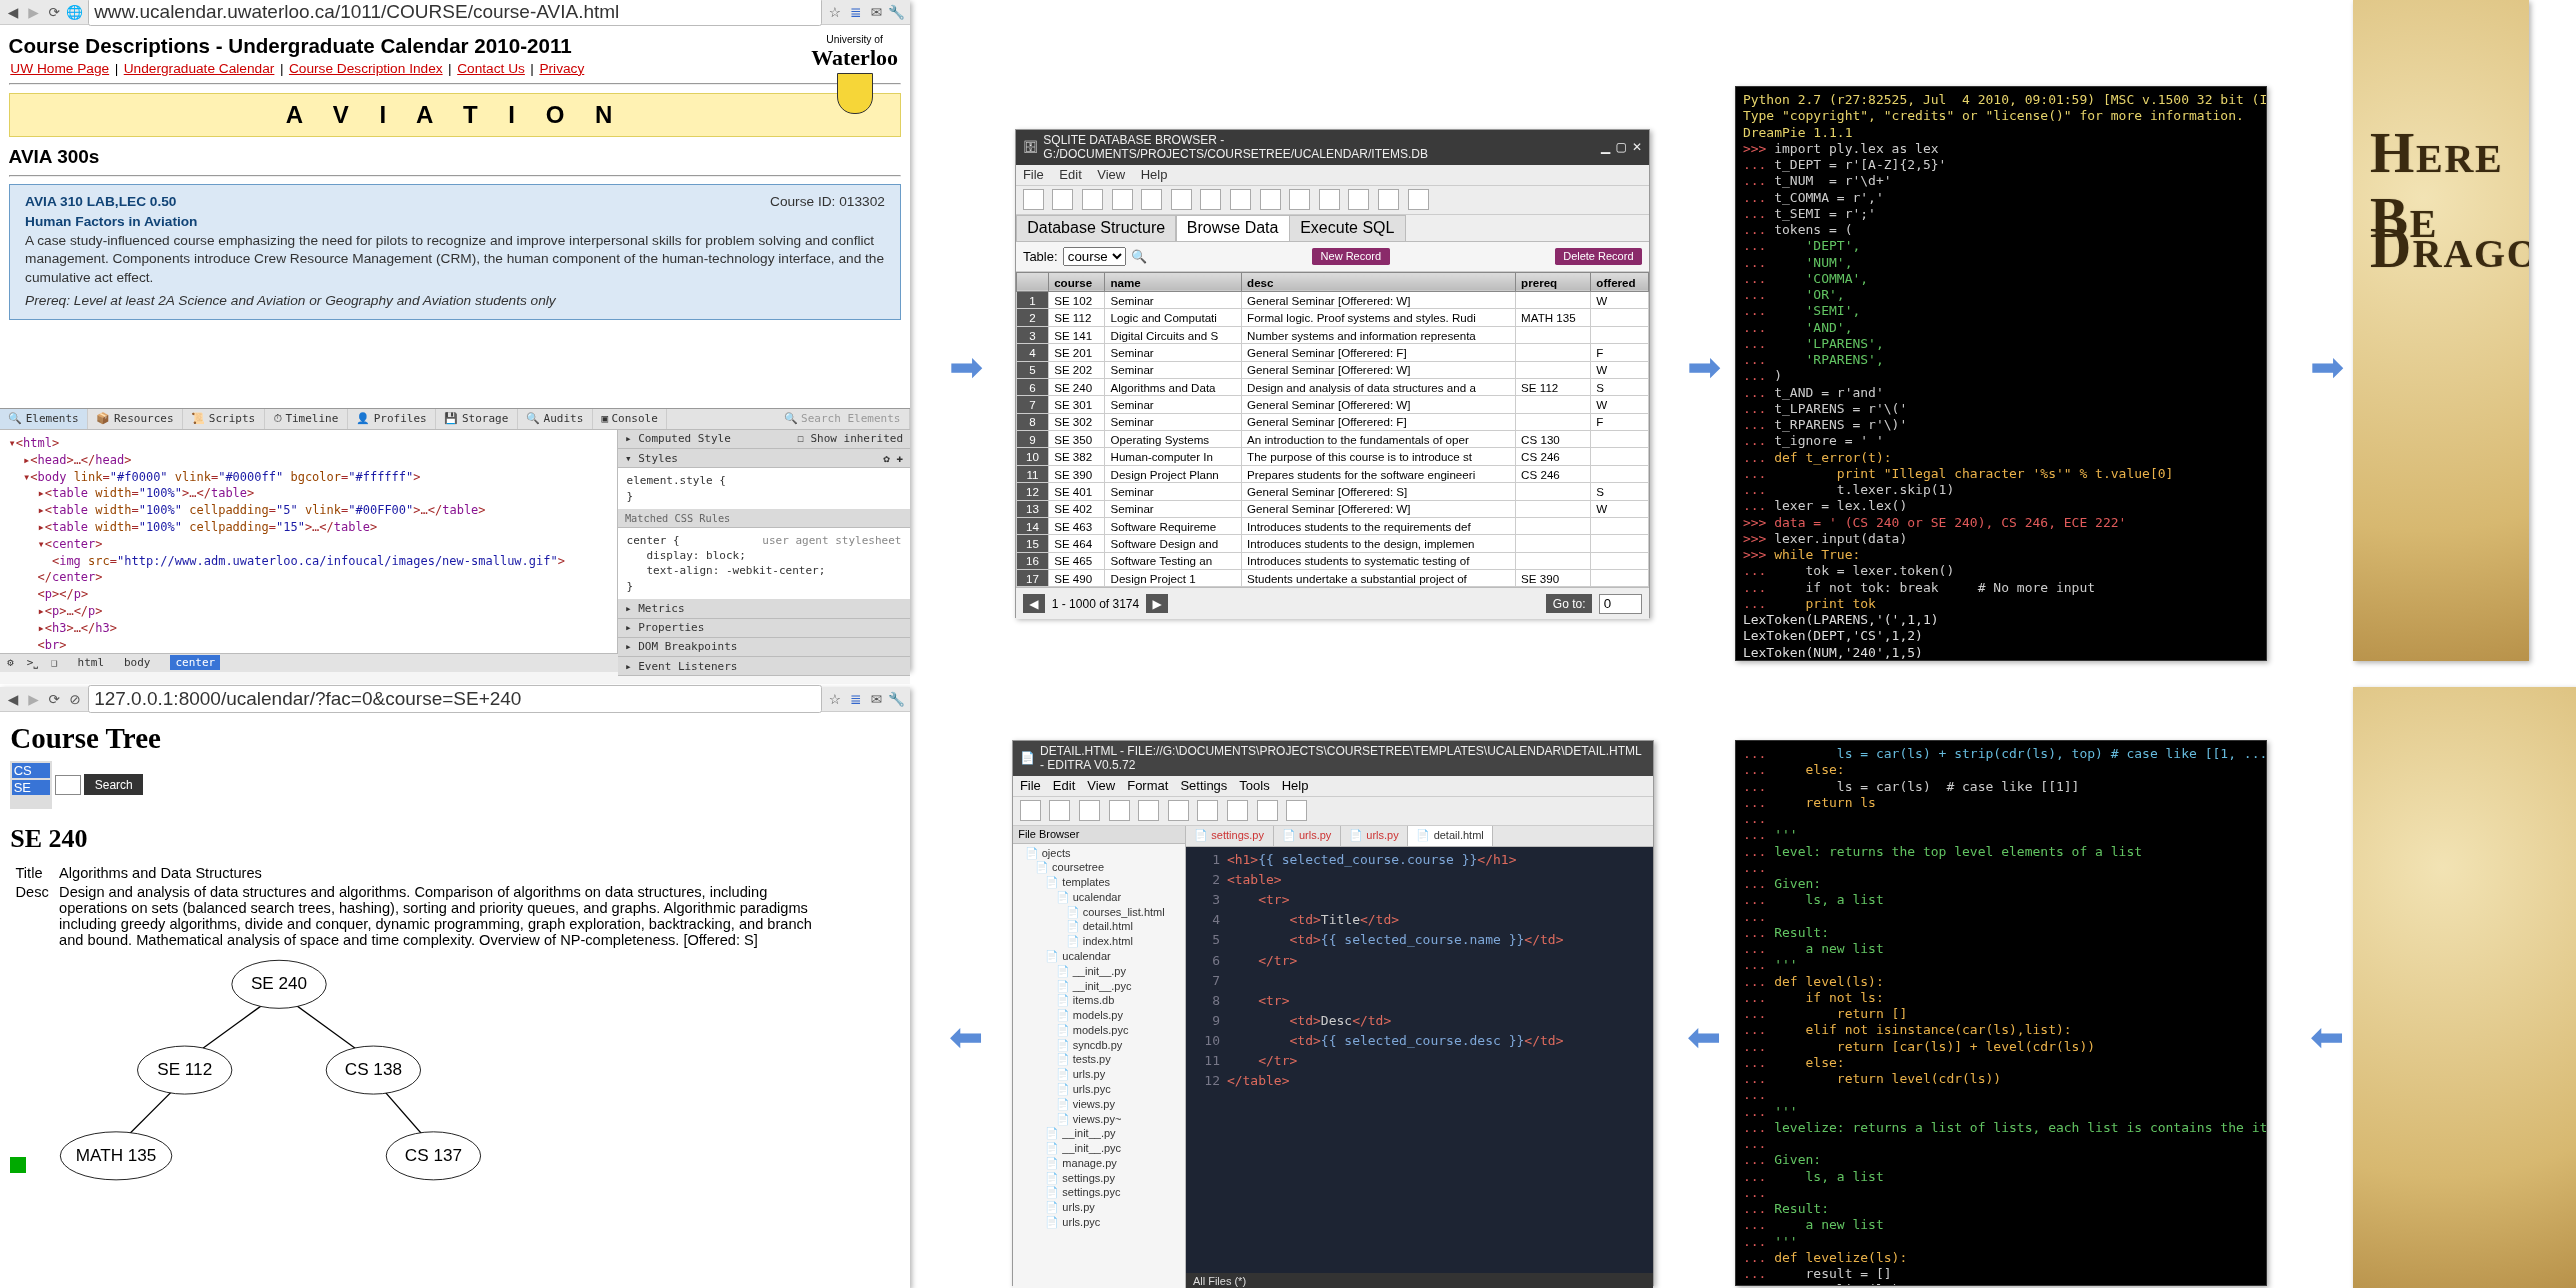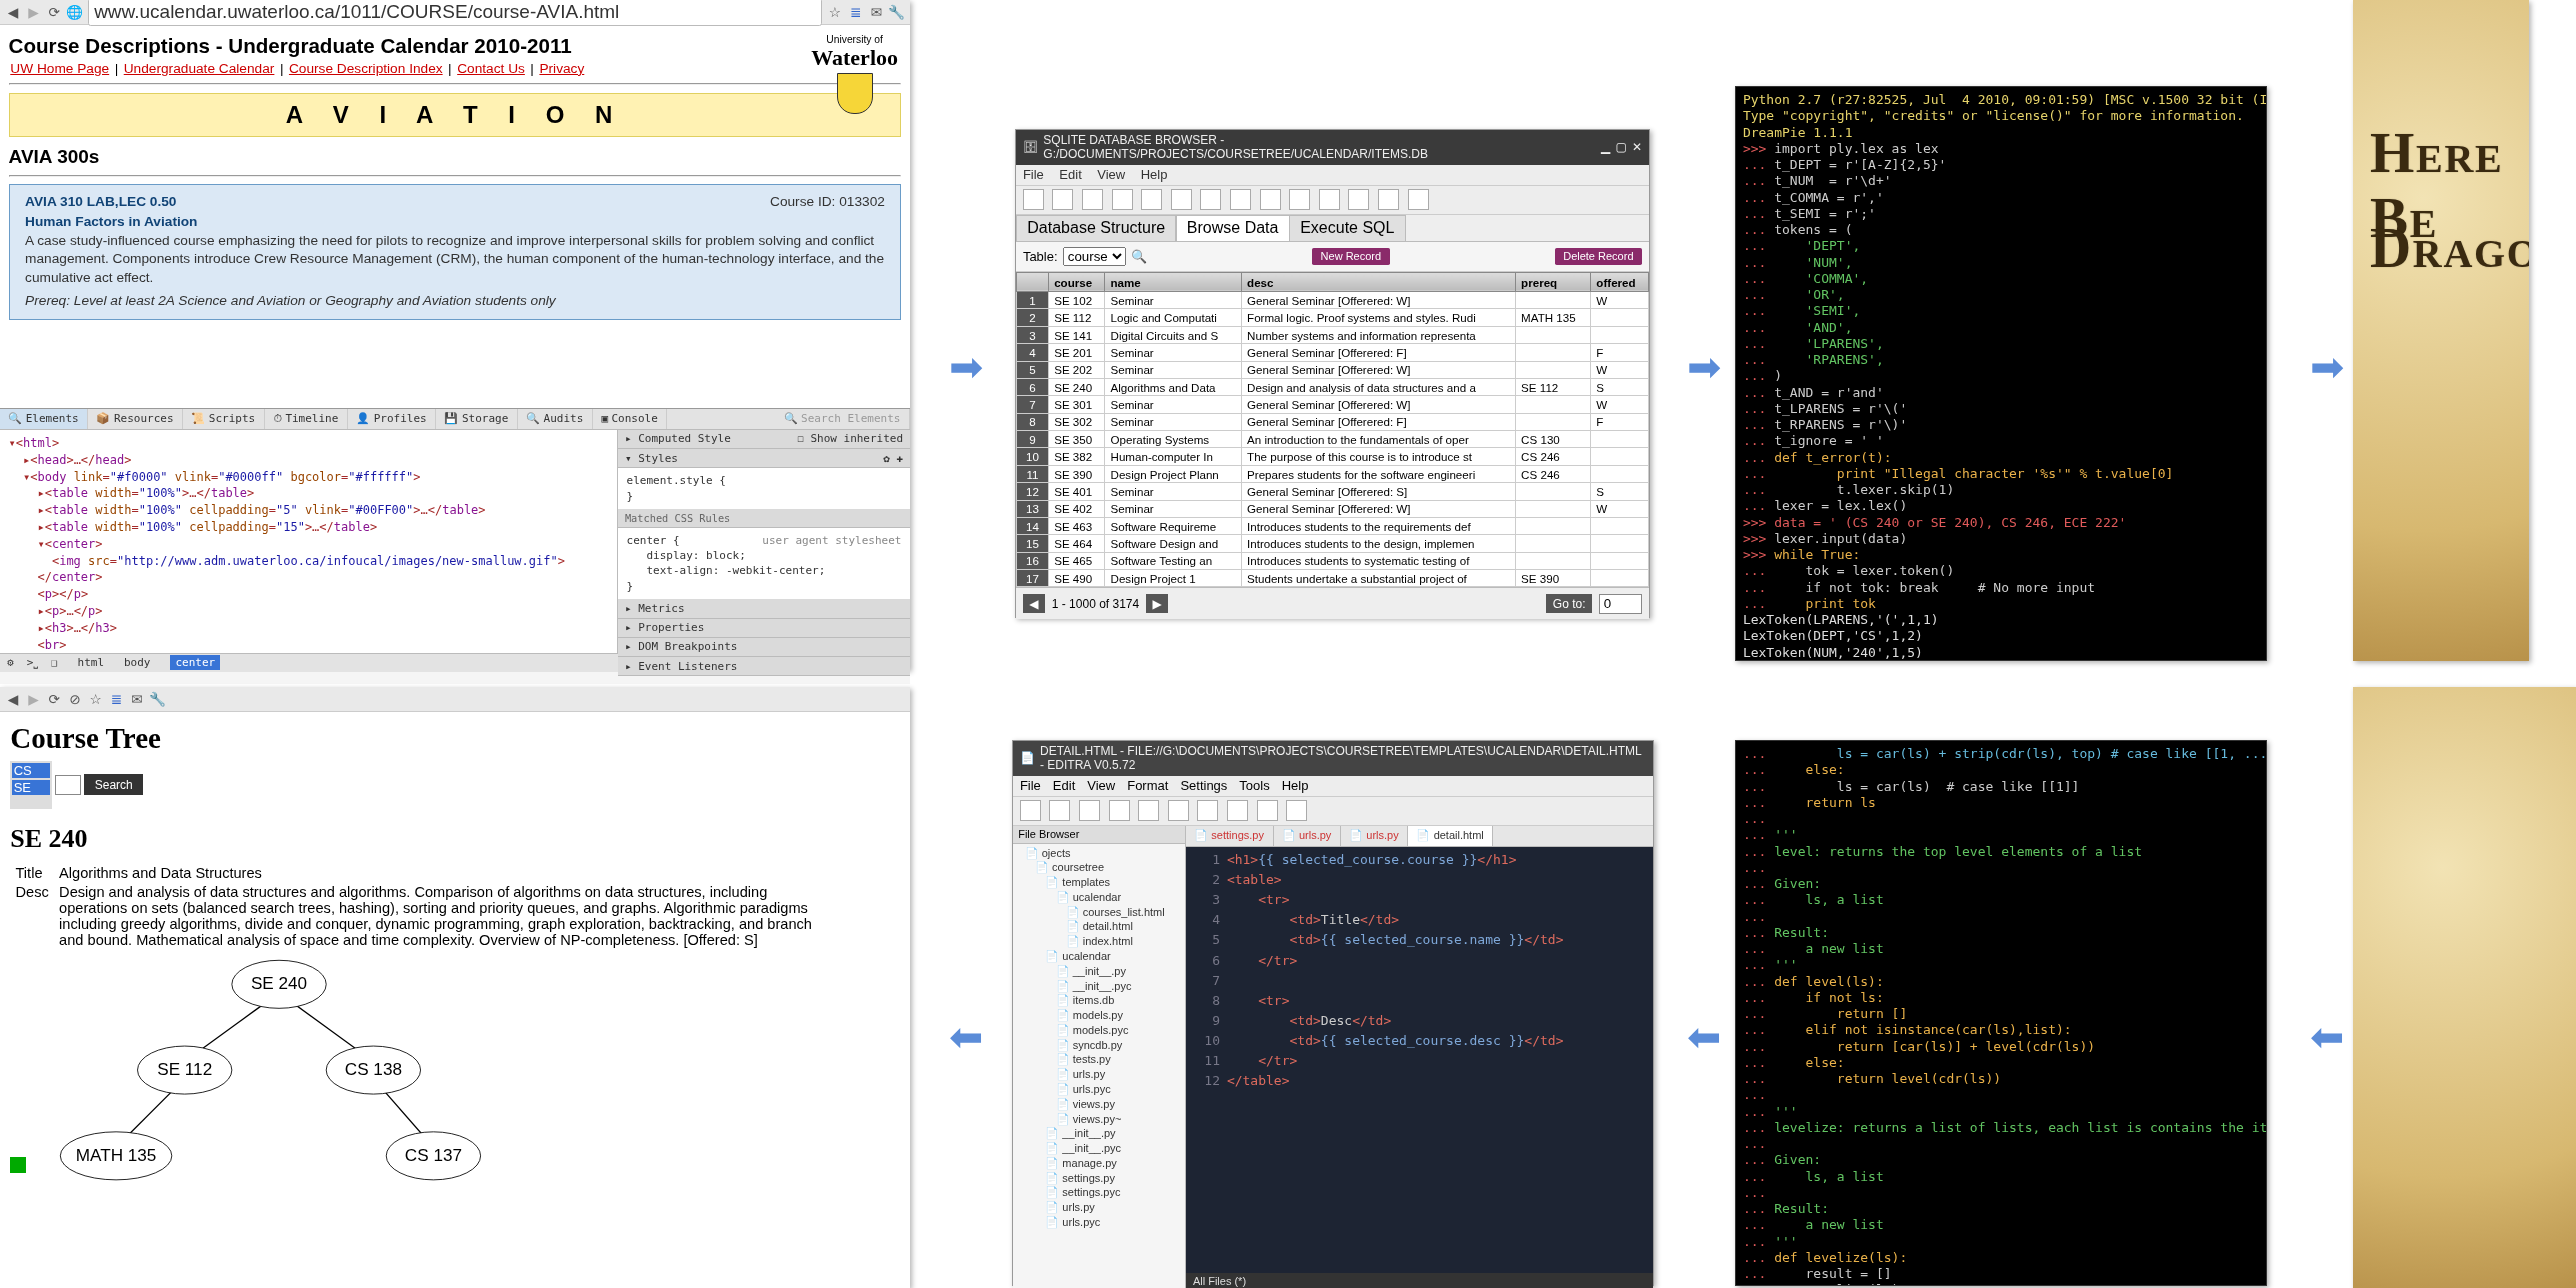--- a/index.html
+++ b/index.html
@@ -474,20 +474,21 @@
   <div class="map-text map-line1">Here Be</div>
   <div class="map-text map-line2">Dragons</div>
 </div>
 
 <div id="p5" class="panel">
   <div class="chrome-bar">
     <span class="icon-sm">◀</span>
     <span class="icon-sm" style="opacity:.4">▶</span>
     <span class="icon-sm">⟳</span>
     <span class="icon-sm">⊘</span>
+    <span class="addr">127.0.0.1:8000/ucalendar/?fac=0&amp;course=SE+240</span>
     <span class="icon-sm">☆</span>
     <span class="icon-sm" style="color:#36c">≣</span>
     <span class="icon-sm">✉</span>
     <span class="icon-sm">🔧</span>
   </div>
   <div class="page">
     <h1>Course Tree</h1>
     <div style="display:flex;align-items:center;gap:3.4px">
       <div class="sel">
         <div>CS</div>

